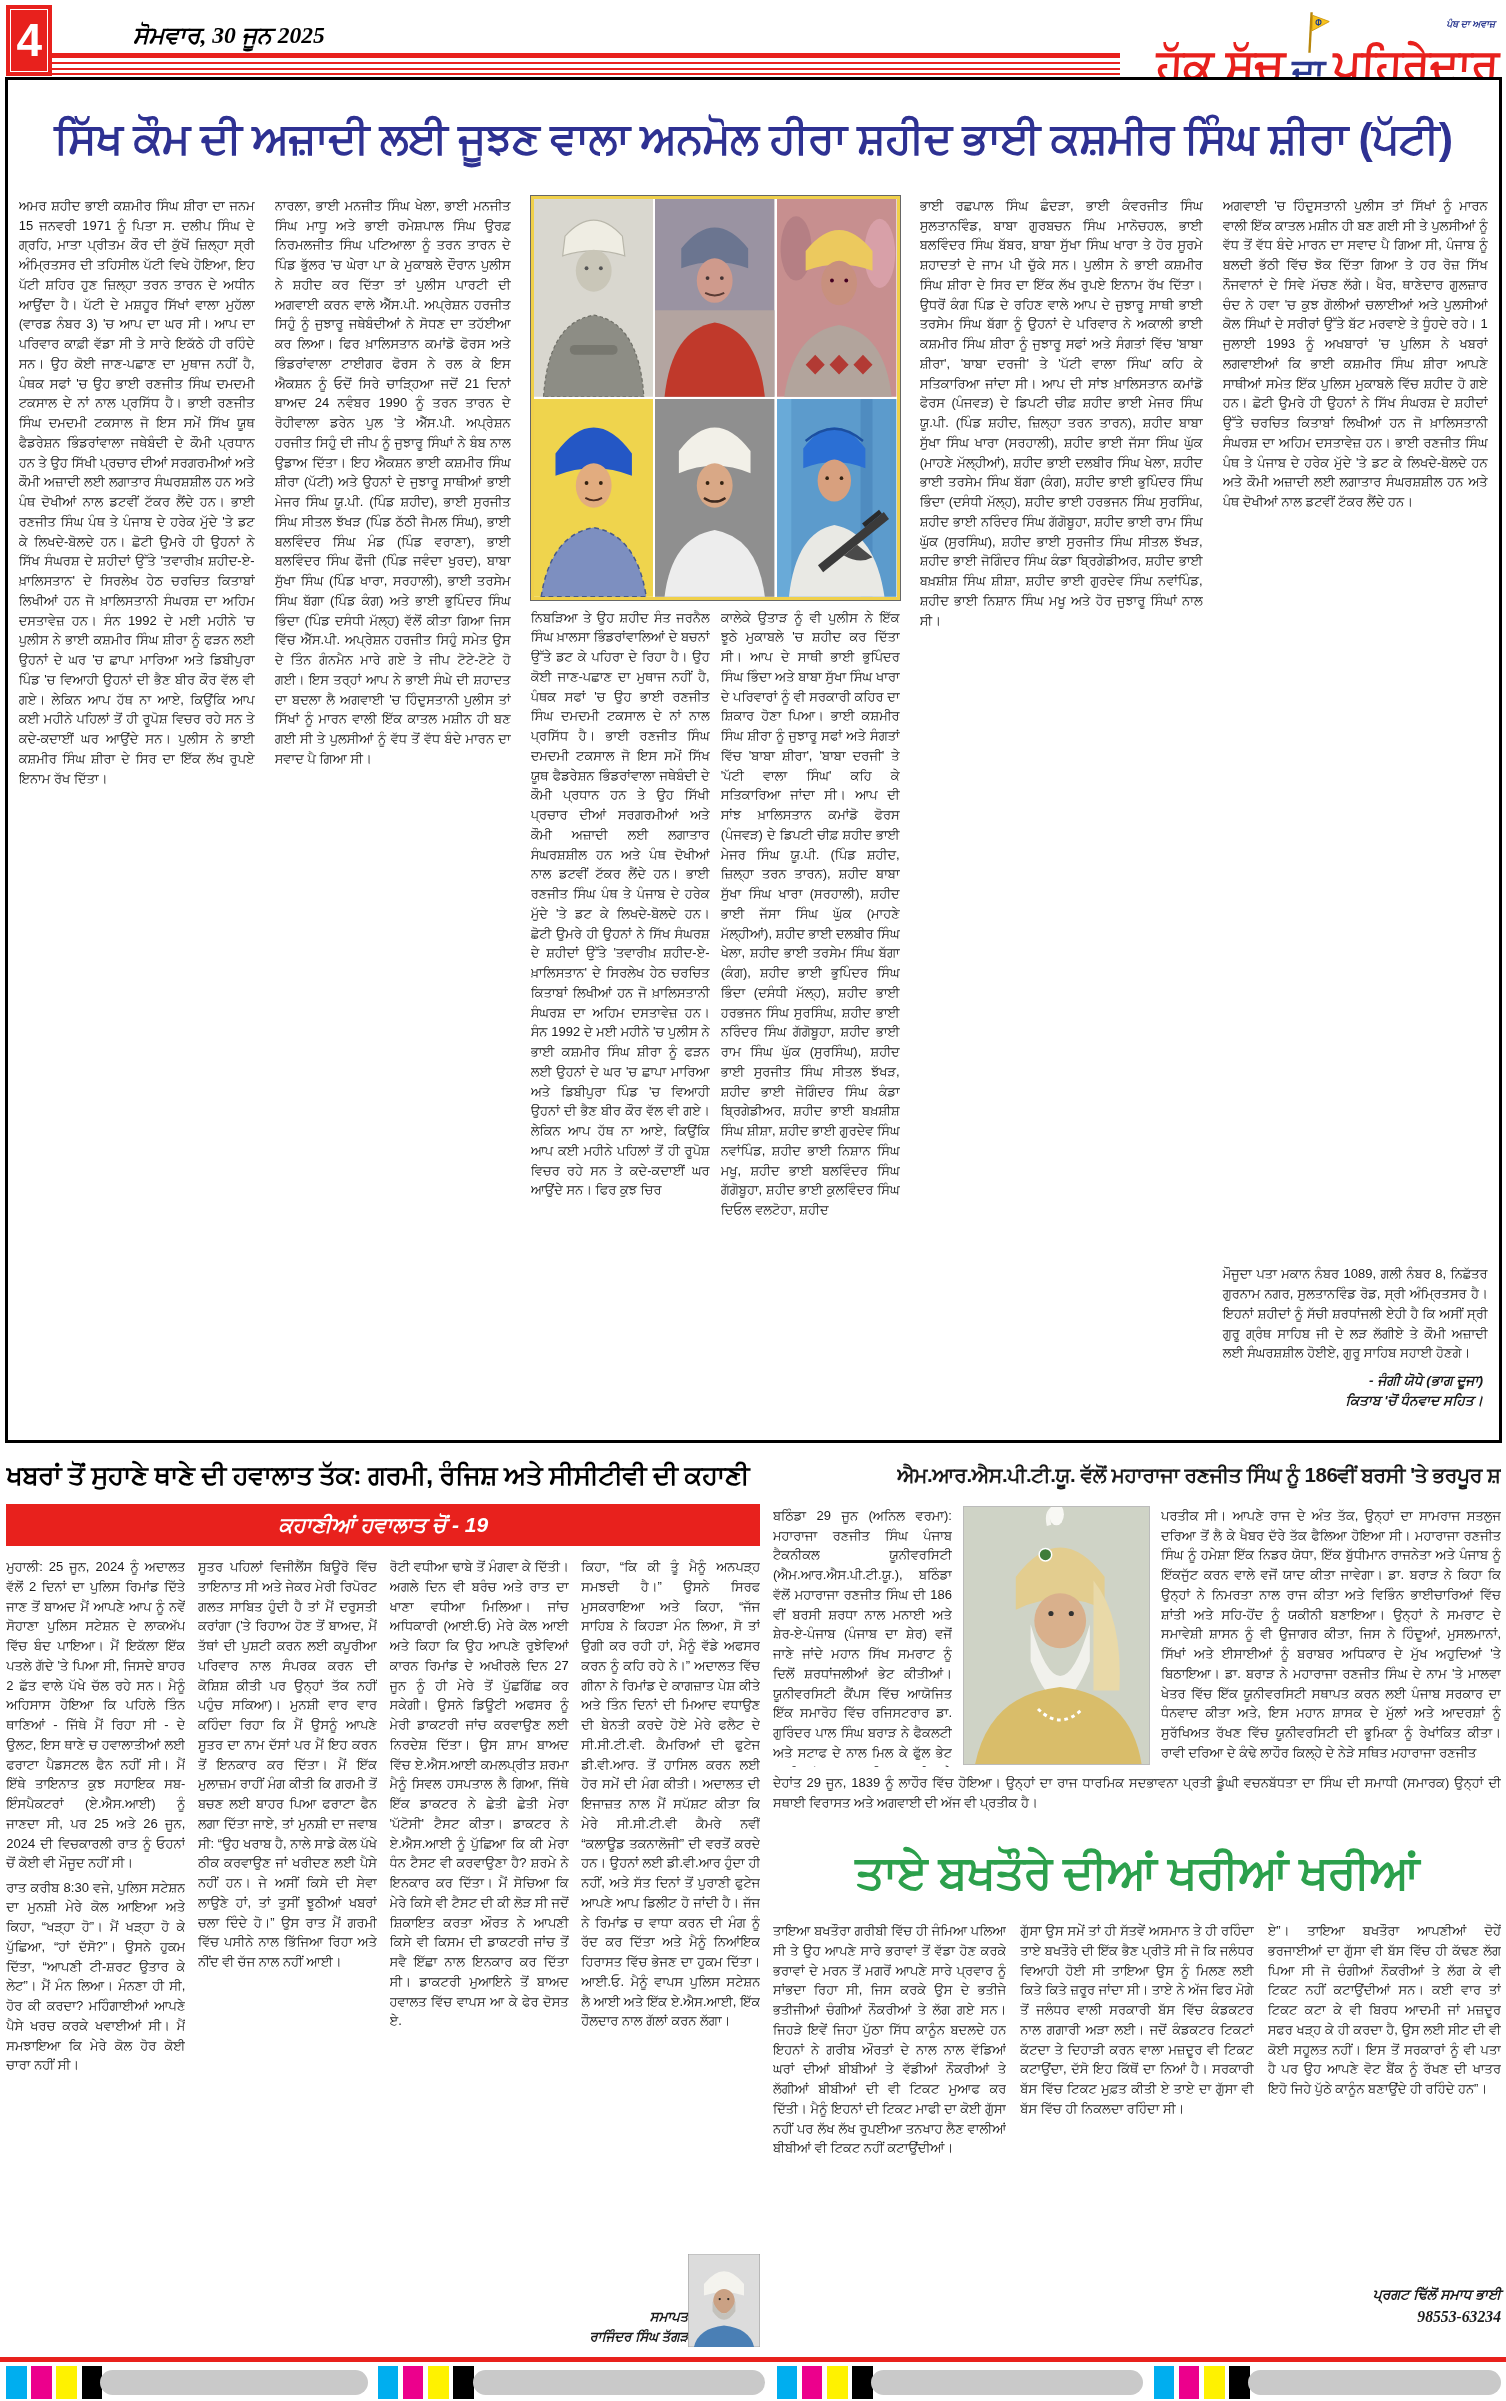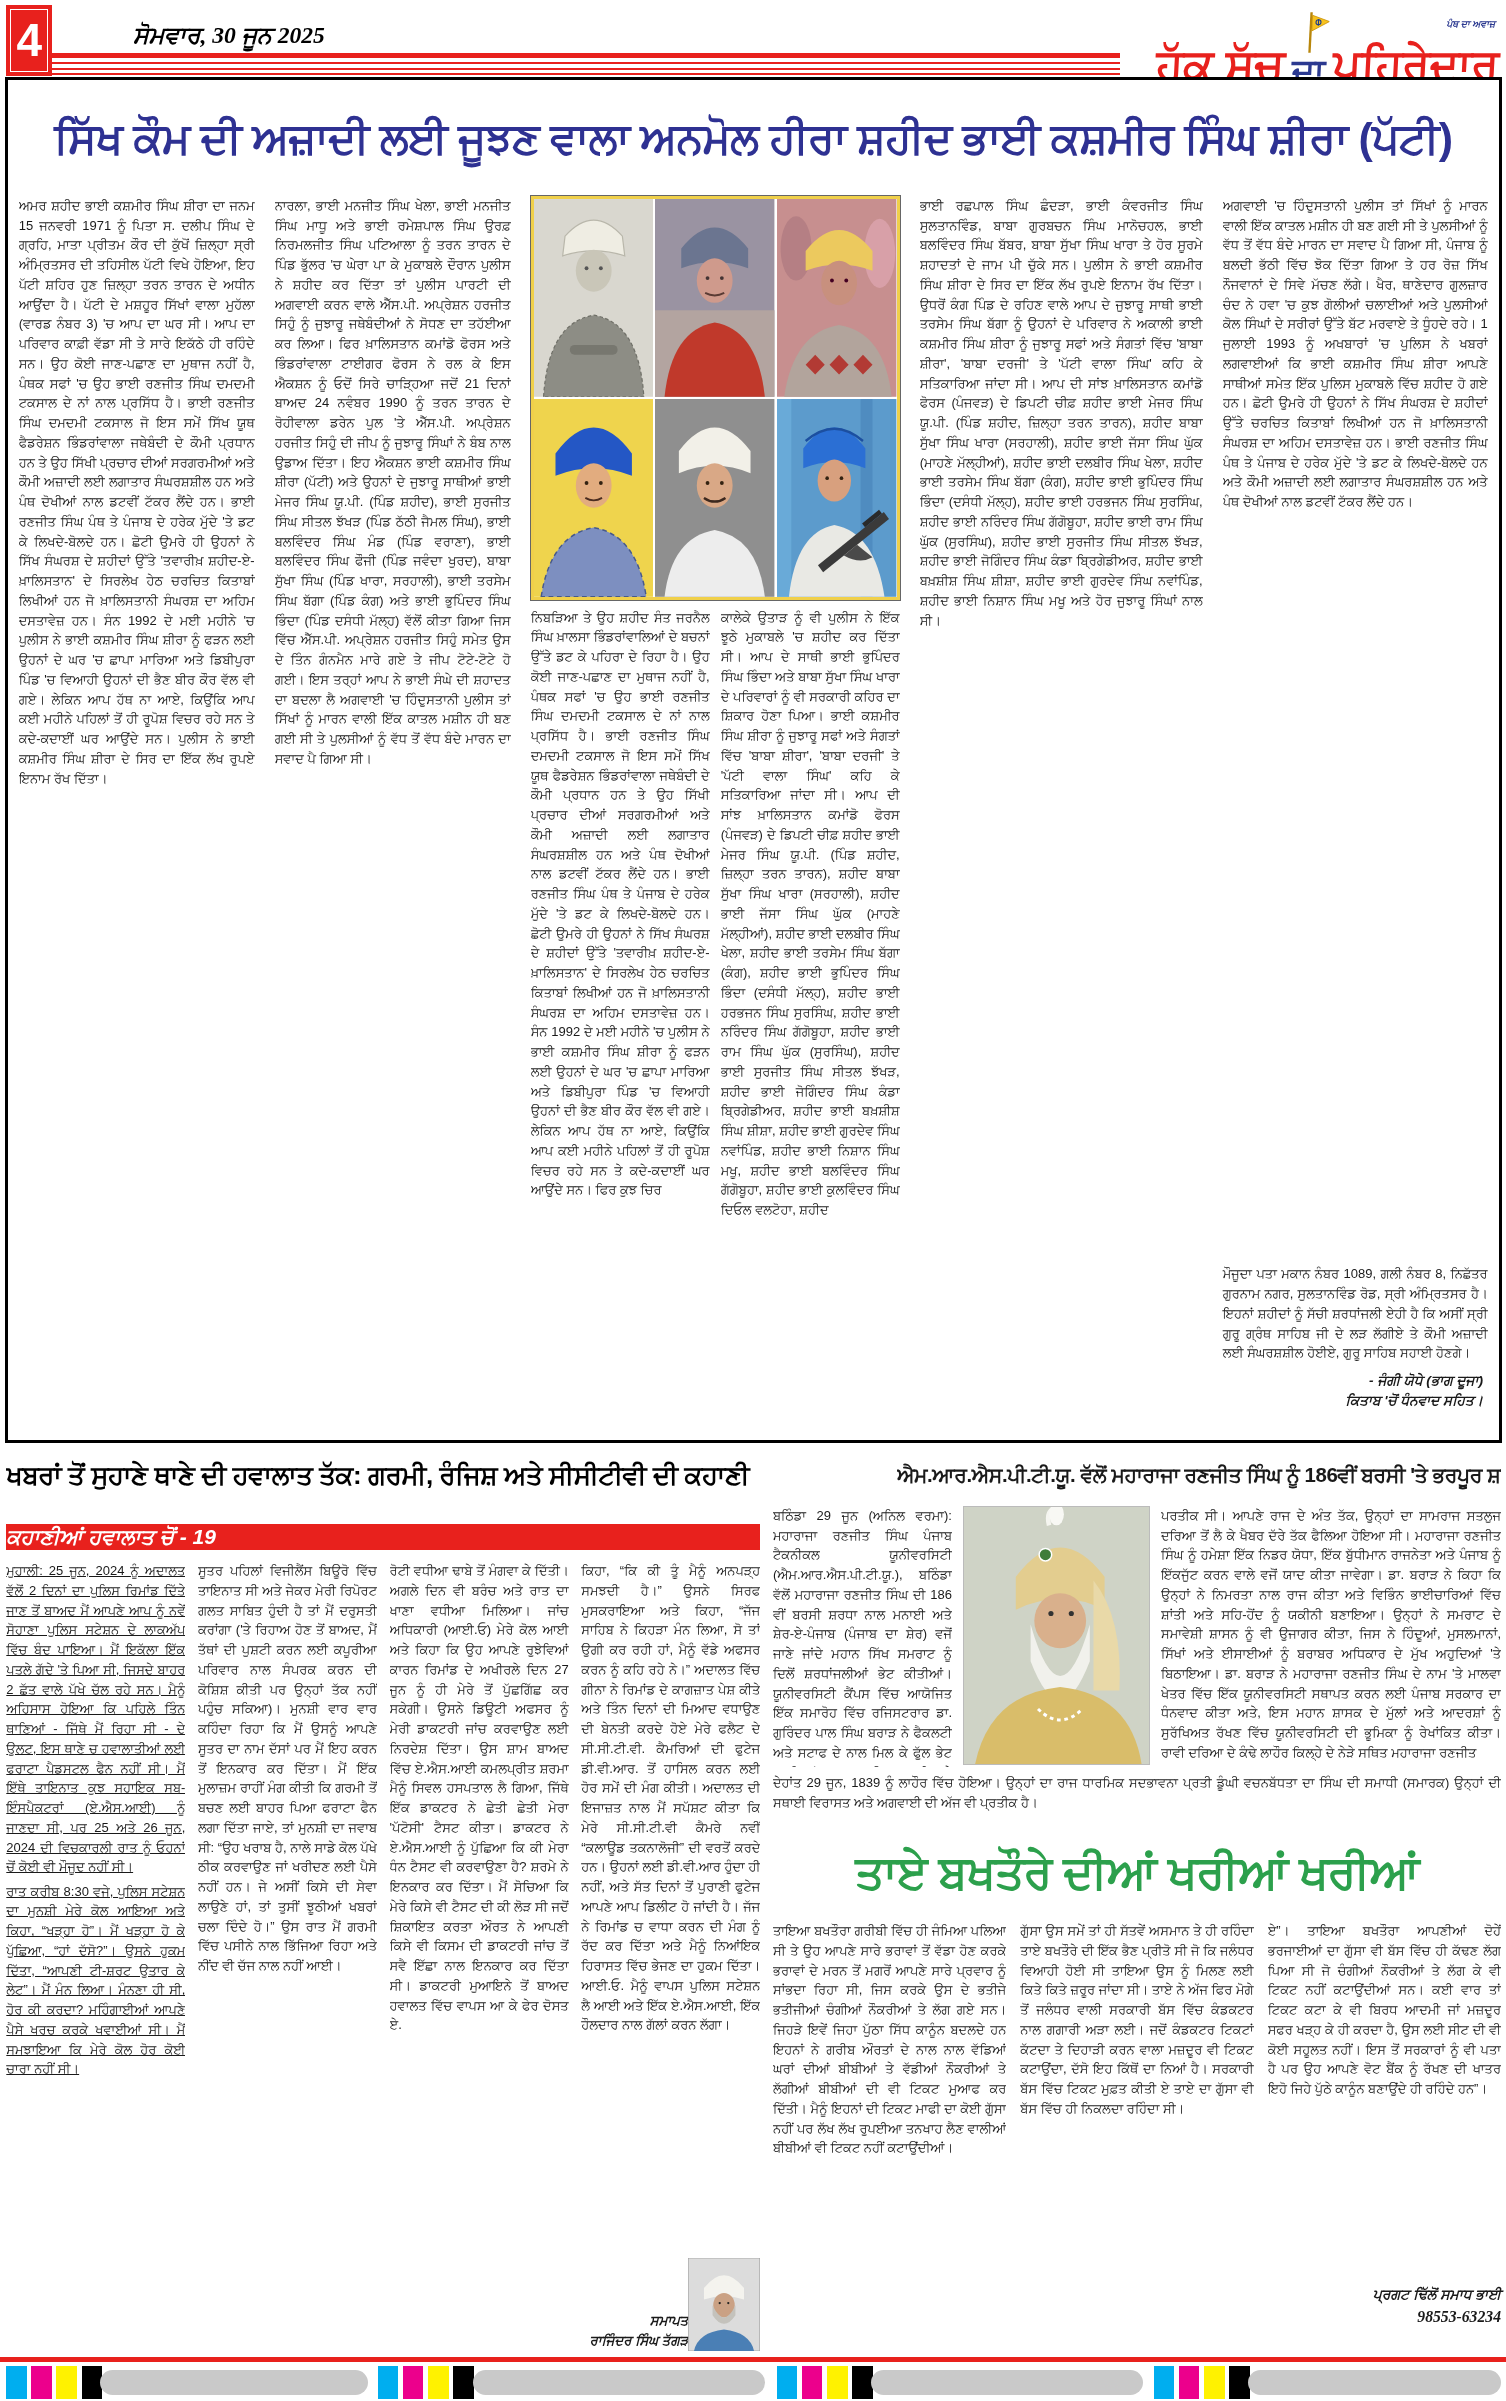--- a/index.html
+++ b/index.html
@@ -3,21 +3,21 @@
 <meta charset="utf-8">
 <style>
   * { margin:0; padding:0; box-sizing:border-box; }
   html,body { background:#ffffff; }
   body {
     width:1506px; height:2401px; position:relative; overflow:hidden;
     font-family:"Liberation Sans", sans-serif; color:#1a1a1a;
   }
   .abs { position:absolute; }
   .bodytext { font-size:13px; line-height:1.52; text-align:justify; overflow:hidden; }
-  .bodytext p { margin-bottom:4.7px;text-decoration:underline; }
+  .bodytext p { margin-bottom:4.7px; }
 
   
   .pageno { left:6.3px; top:4.7px; width:46px; height:71px; background:#e8211d;
     display:flex; align-items:center; justify-content:center; }
   .pageno .inner { width:38px; height:63px; border:1.6px solid #fff;
     display:flex; align-items:center; justify-content:center;
     color:#fff; font-size:46px; font-weight:bold; }
   .dateline { left:133px; top:22px; font-family:"Liberation Serif", serif;
     font-style:italic; font-weight:bold; font-size:23.6px; color:#000; }
   .redrule { background:#e8211d; left:52px; }
@@ -48,22 +48,22 @@
   .midcols > div { flex:1; }
   .mc6 .fill { flex:1; overflow:hidden; }
   .address { margin-top:3.1px; }
   .credits { text-align:right; font-style:italic; font-weight:bold; font-size:13.7px;
     line-height:1.45; padding:7.9px 4.7px 3.1px 0; }
 
   
   .crime { left:6.3px; top:1452px; width:754px; height:903px; }
   .crimehead { width:881px; height:46px; font-size:26px; font-weight:bold; color:#000;
     white-space:nowrap; overflow:hidden; letter-spacing:-0.4px; display:flex; align-items:center; }
-  .banner { margin-top:26px; height:26px; background:#e8211d; display:flex;
-    align-items:center; justify-content:flex-start; }
+  .banner { margin-top:6px; height:42px; background:#e8211d; display:flex;
+    align-items:center; justify-content:center; }
   .banner span { color:#fff; font-size:21px; font-weight:bold; font-style:italic; }
   .crimecols { display:flex; gap:12.6px; margin-top:11px; height:790px; }
   .crimecols .c { flex:1; }
   .c4wrap { flex:1; display:flex; flex-direction:column; }
   .c4wrap .txt { flex:1; overflow:hidden; }
   .sigrow { display:flex; align-items:flex-end; justify-content:flex-end; gap:0; padding-top:4.7px; }
   .sigtxt { text-align:right; font-style:italic; font-weight:bold; font-size:13.3px; line-height:1.5; }
 
   
   .mrsptu { left:773px; top:1452px; width:728px; height:382px; }

